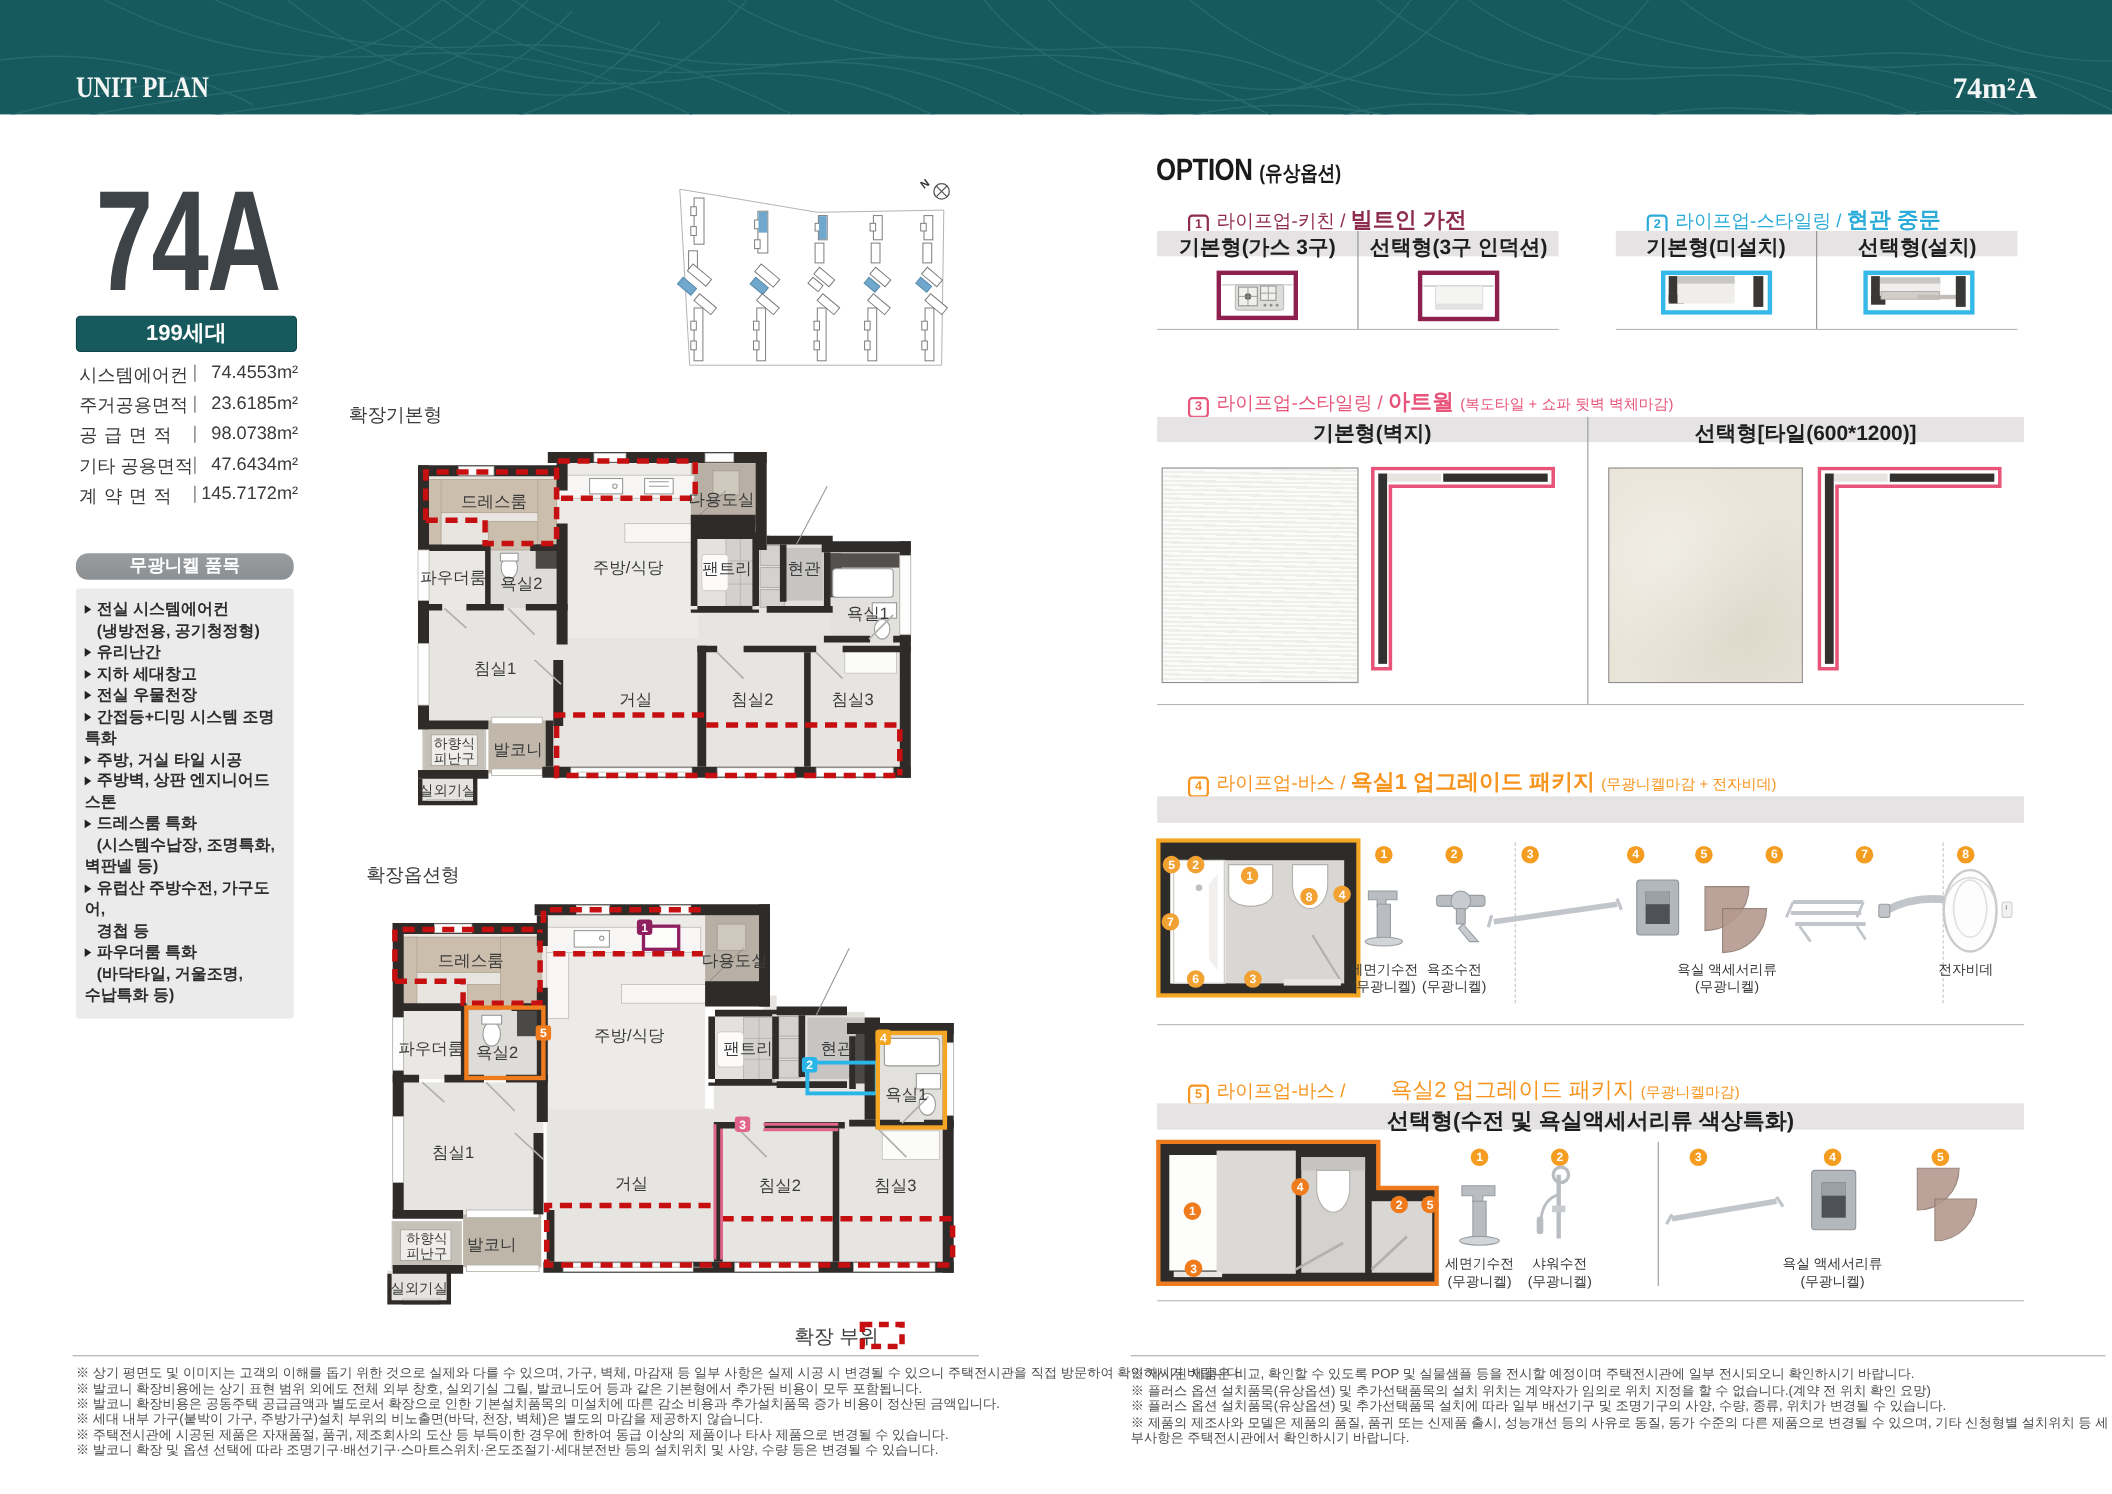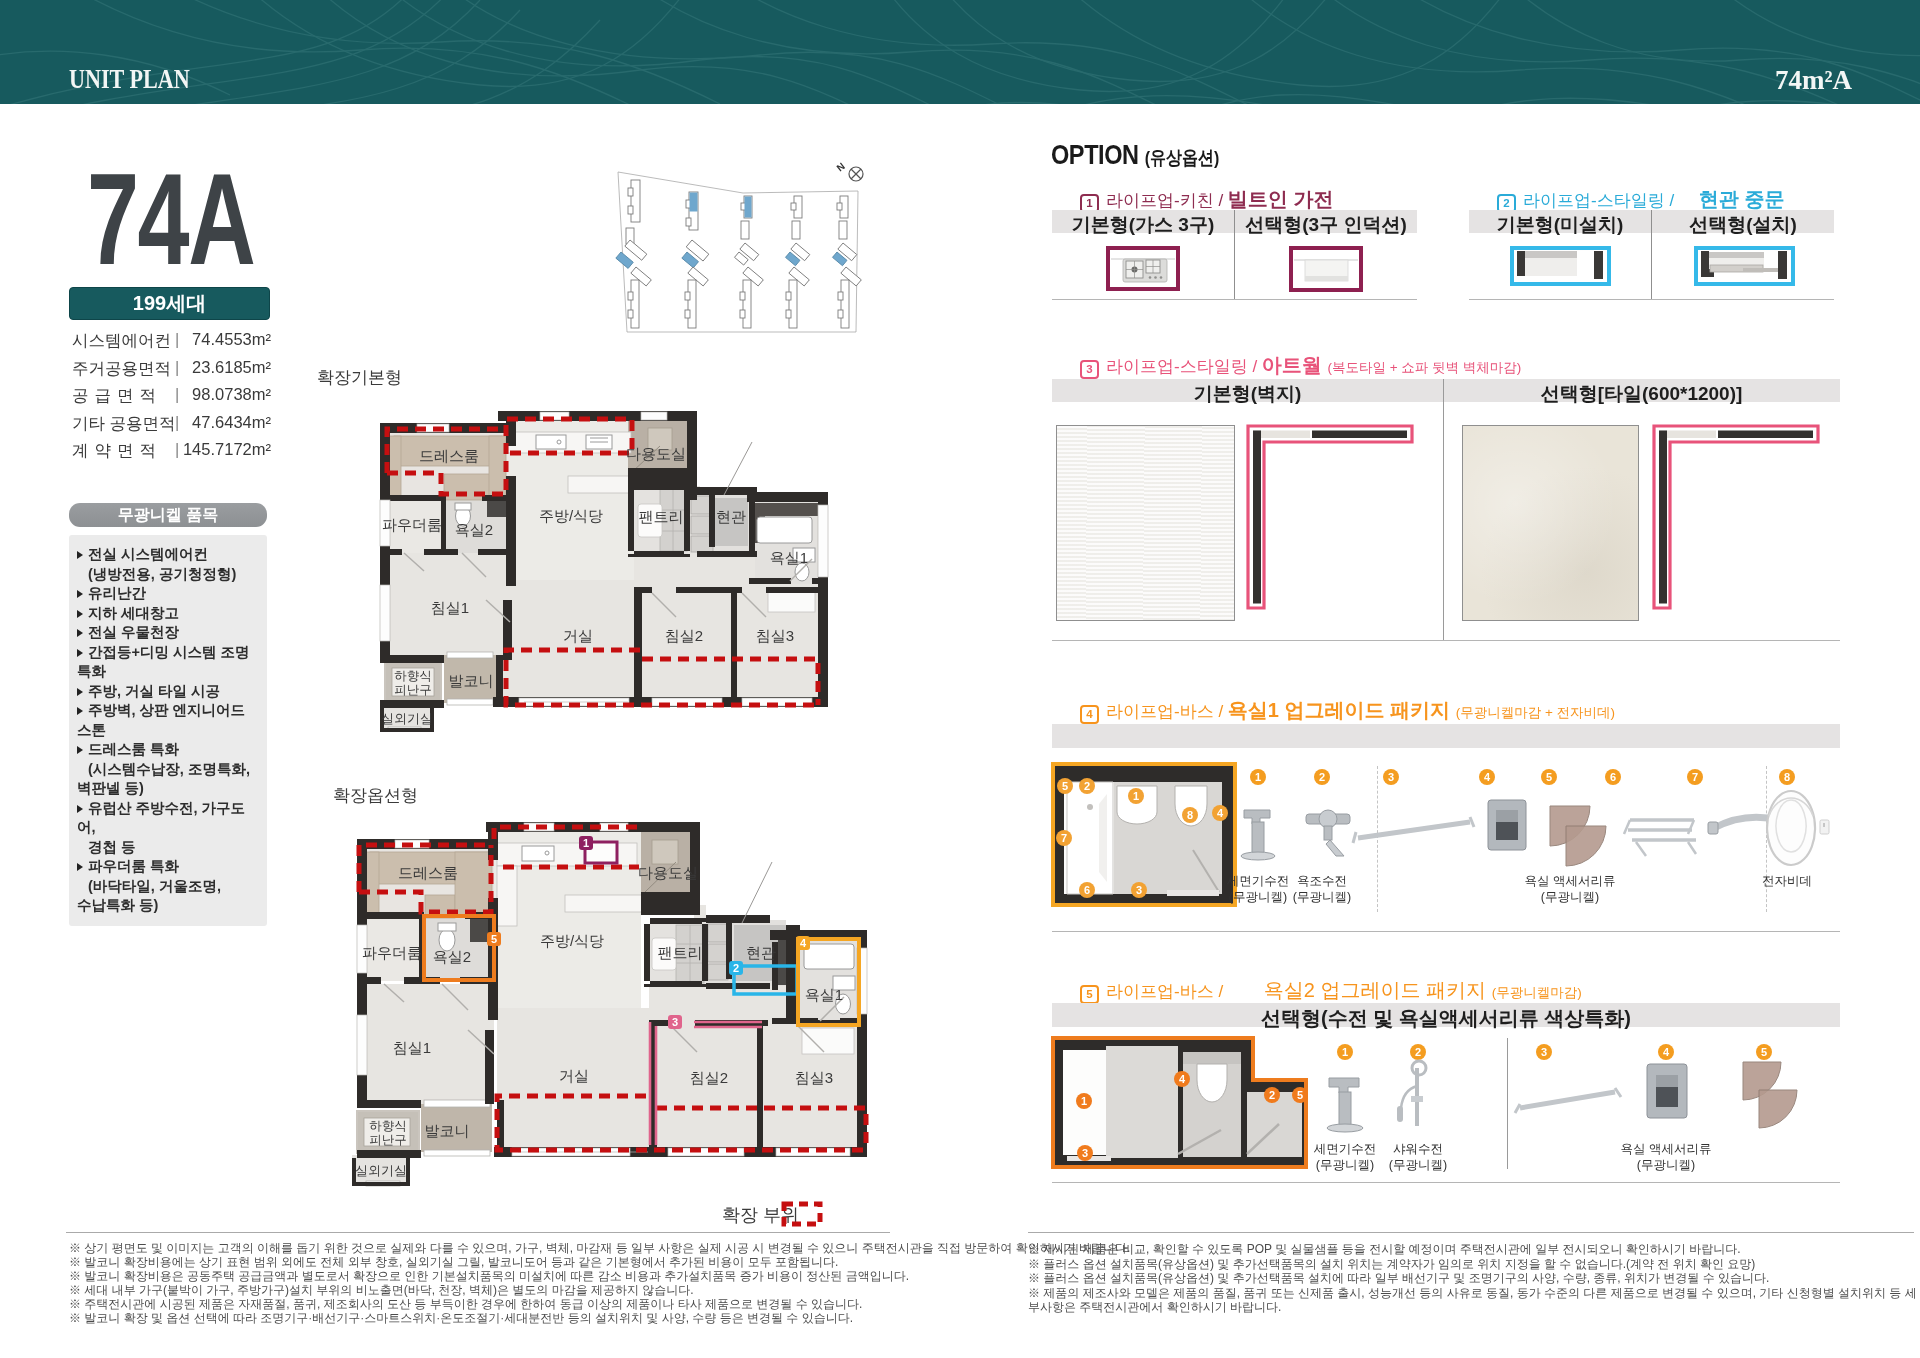--- a/index.html
+++ b/index.html
@@ -592,21 +592,21 @@
 </svg></div>
 
 <div class="abs" style="left:1289px;top:246px;width:66px;height:38px;border:4px solid #8e2050;background:#fff;">
 <svg width="66" height="38" viewBox="0 0 66 38">
  <line x1="1" y1="10" x2="65" y2="10" stroke="#c9c9c9" stroke-width="1.2"></line>
  <rect x="12" y="10" width="43" height="21" fill="#f4f4f2" stroke="#d8d8d6" stroke-width="0.8"></rect>
  <rect x="12" y="26" width="43" height="5" fill="#e2e2e0"></rect>
 </svg></div>
 
 <div class="abs olab" style="left:1468px;top:186px;color:#2aabd8;font-size:17px;">
- <span class="obadge" style="border-color:#2aabd8;color:#2aabd8;">2</span>라이프업-스타일링 / <span style="font-size:20px;font-weight:bold;margin-left:20px;">현관 중문</span>
+ <span class="obadge" style="border-color:#2aabd8;color:#2aabd8;">2</span>라이프업-스타일링 / <span style="font-size:20px;font-weight:bold;">현관 중문</span>
 </div>
 
 <div class="band" style="left:1469px;top:210px;width:365px;height:23px;"></div>
 <div class="btx" style="left:1469px;top:212px;width:182px;">기본형(미설치)</div>
 <div class="btx" style="left:1652px;top:212px;width:182px;">선택형(설치)</div>
 <div class="vline" style="left:1651px;top:210px;height:89px;"></div>
 <div class="hline" style="left:1469px;top:299px;width:365px;"></div>
 
 <div class="abs" style="left:1510px;top:246px;width:93px;height:32px;border:4px solid #35b9e9;background:#fff;">
 <svg width="93" height="32" viewBox="0 0 93 32">

